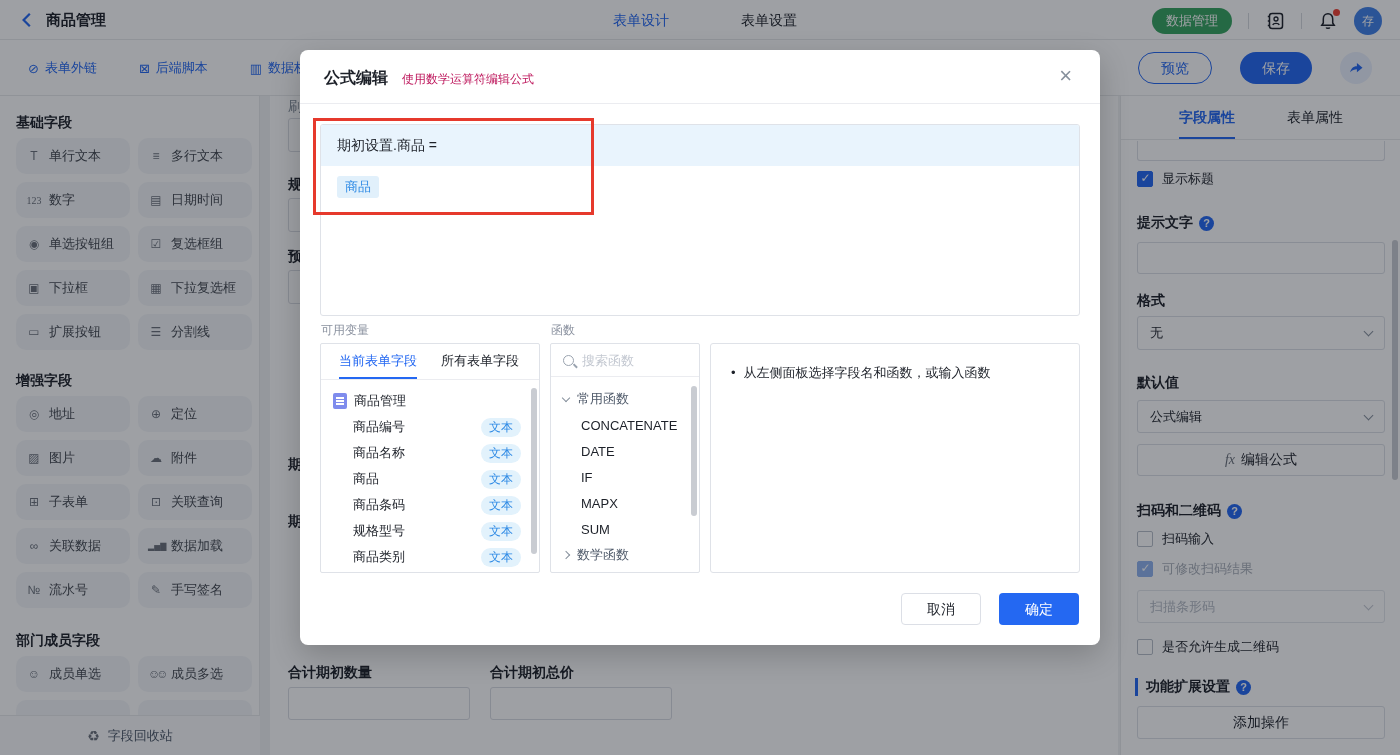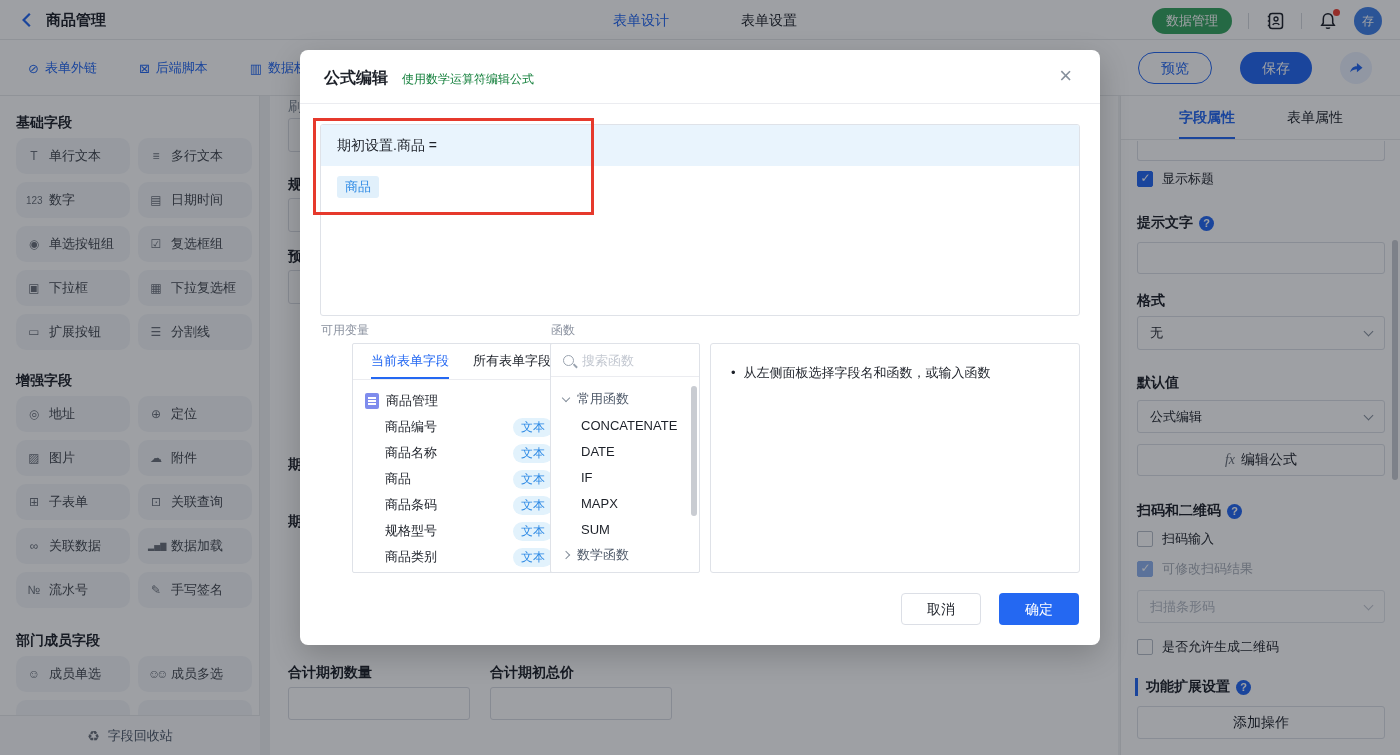--- a/index.html
+++ b/index.html
@@ -56,21 +56,21 @@
   .cb.checked.disabled { background:#8fb3ee; border-color:#8fb3ee; }
   .cb-row.disabled { color:#a8aeb8; cursor:default; }
   .ghost-btn { border:1px solid #dcdfe6; border-radius:3px; background:#fff; display:flex; align-items:center; justify-content:center; gap:6px; font-size:14px; color:#1d2129; cursor:pointer; }
   .blue-bar-title { font-size:14px; font-weight:700; color:#1d2129; border-left:3px solid #2468f2; padding-left:8px; display:flex; align-items:center; gap:6px; }
   .scroll-thumb { background:#c9ccd2; border-radius:3px; }
 
   
   #dim { left:0; top:0; width:1400px; height:755px; background:rgba(13,18,28,0.4); z-index:50; }
   #modal { left:300px; top:50px; width:800px; height:595px; background:#fff; border-radius:8px; box-shadow:0 10px 30px rgba(0,0,0,.2); z-index:60; }
   .modal-title { font-size:16px; font-weight:700; color:#1d2129; }
-  .modal-sub { font-size:12px; color:#15803d; }
+  .modal-sub { font-size:12px; color:#be185d; }
   .modal-close { font-size:22px; color:#86909c; cursor:pointer; line-height:20px; }
   #formula-box { left:20px; top:74px; width:760px; height:192px; border:1px solid #dfe2e8; border-radius:3px; overflow:hidden; background:#fff; }
   #formula-band { height:41px; background:#e9f4fd; display:flex; align-items:center; padding:0 16px; font-size:14px; color:#1d2129; }
   .tag { display:inline-block; background:#e1f0fb; color:#2e8ae5; font-size:13px; padding:2px 8px; border-radius:3px; }
   .panel-label { font-size:12px; color:#8a919f; }
   .mini-panel { border:1px solid #dfe2e8; border-radius:2px; background:#fff; overflow:hidden; }
   .vtab { font-size:13px; cursor:pointer; color:#1d2129; padding:8px 0 7px; }
   .vtab.active { color:#2468f2; border-bottom:2px solid #2468f2; }
   .tree-row { display:flex; align-items:center; font-size:13px; color:#1d2129; height:26px; cursor:pointer; }
   .type-badge { background:#e2f2fc; color:#2e8ae5; font-size:12px; padding:1px 8px; border-radius:10px; }
@@ -162,21 +162,21 @@
     <div class="abs side-grid" style="left:16px; top:42px;">
       <div class="field-btn">
           <span class="glyph">T</span>
           <span>单行文本</span>
         </div>
       <div class="field-btn">
           <span class="glyph">≡</span>
           <span>多行文本</span>
         </div>
       <div class="field-btn">
-          <span class="glyph" style="font-size:10px;">123</span>
+          <span class="glyph" style="font-size:10px;font-family:Liberation Serif, serif;">123</span>
           <span>数字</span>
         </div>
       <div class="field-btn">
           <span class="glyph">▤</span>
           <span>日期时间</span>
         </div>
       <div class="field-btn">
           <span class="glyph">◉</span>
           <span>单选按钮组</span>
         </div>
@@ -365,21 +365,21 @@
     <div class="abs" id="formula-box">
       <div id="formula-band">
         <span>期初设置.商品 =</span>
       </div>
       <div style="padding:10px 16px;">
         <span class="tag">商品</span>
       </div>
     </div>
 
     <div class="abs panel-label" style="left:21px; top:272px;">可用变量</div>
-    <div class="abs mini-panel" style="left:20px; top:293px; width:220px; height:230px;margin-left:32px;">
+    <div class="abs mini-panel" style="left:20px; top:293px; width:220px; height:230px;">
       <div style="display:flex; gap:24px; padding:0 18px; border-bottom:1px solid #ebecf0;">
         <div class="vtab active">当前表单字段</div>
         <div class="vtab">所有表单字段</div>
       </div>
       <div style="padding:8px 10px 0 12px; position:relative;">
         <div class="tree-row" style="gap:7px;">
           <span class="doc-icon"></span>
           <span>商品管理</span>
         </div>
         <div class="tree-row" style="padding-left:20px;">

